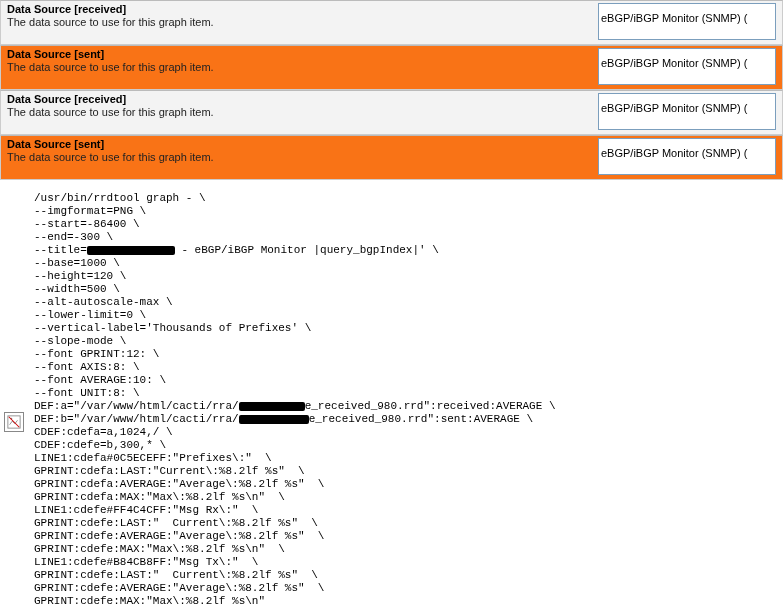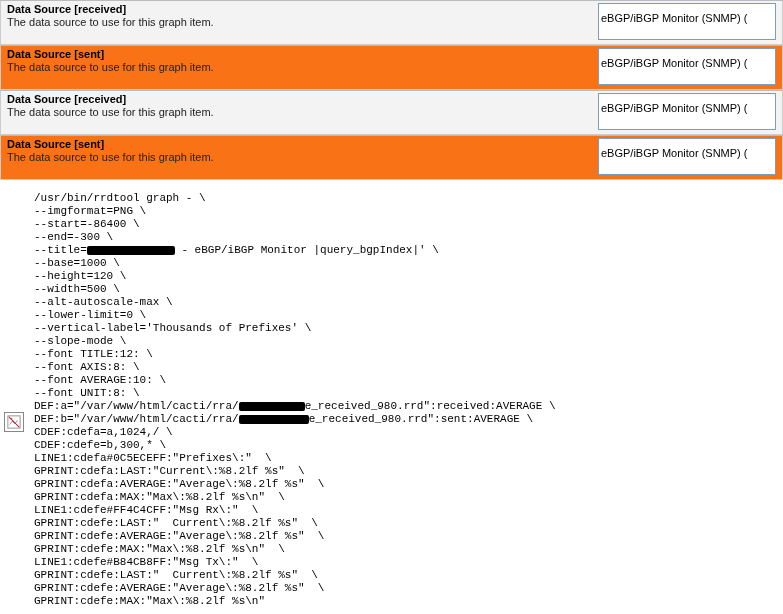--- a/index.html
+++ b/index.html
@@ -74,21 +74,21 @@
 <span>--start=-86400 \</span>
 <span>--end=-300 \</span>
 <span>--title=</span><span class="redact" style="width:88px"></span><span> - eBGP/iBGP Monitor |query_bgpIndex|' \</span>
 <span>--base=1000 \</span>
 <span>--height=120 \</span>
 <span>--width=500 \</span>
 <span>--alt-autoscale-max \</span>
 <span>--lower-limit=0 \</span>
 <span>--vertical-label='Thousands of Prefixes' \</span>
 <span>--slope-mode \</span>
-<span>--font TITLE:12: \</span>
+<span>--font GPRINT:12: \</span>
 <span>--font AXIS:8: \</span>
 <span>--font AVERAGE:10: \</span>
 <span>--font UNIT:8: \</span>
 <span>DEF:a="/var/www/html/cacti/rra/</span><span class="redact" style="width:66px"></span><span>e_received_980.rrd":received:AVERAGE \</span>
 <span>DEF:b="/var/www/html/cacti/rra/</span><span class="redact" style="width:70px"></span><span>e_received_980.rrd":sent:AVERAGE \</span>
 <span>CDEF:cdefa=a,1024,/ \</span>
 <span>CDEF:cdefe=b,300,* \</span>
 <span>LINE1:cdefa#0C5ECEFF:"Prefixes\:"  \</span>
 <span>GPRINT:cdefa:LAST:"Current\:%8.2lf %s"  \</span>
 <span>GPRINT:cdefa:AVERAGE:"Average\:%8.2lf %s"  \</span>

